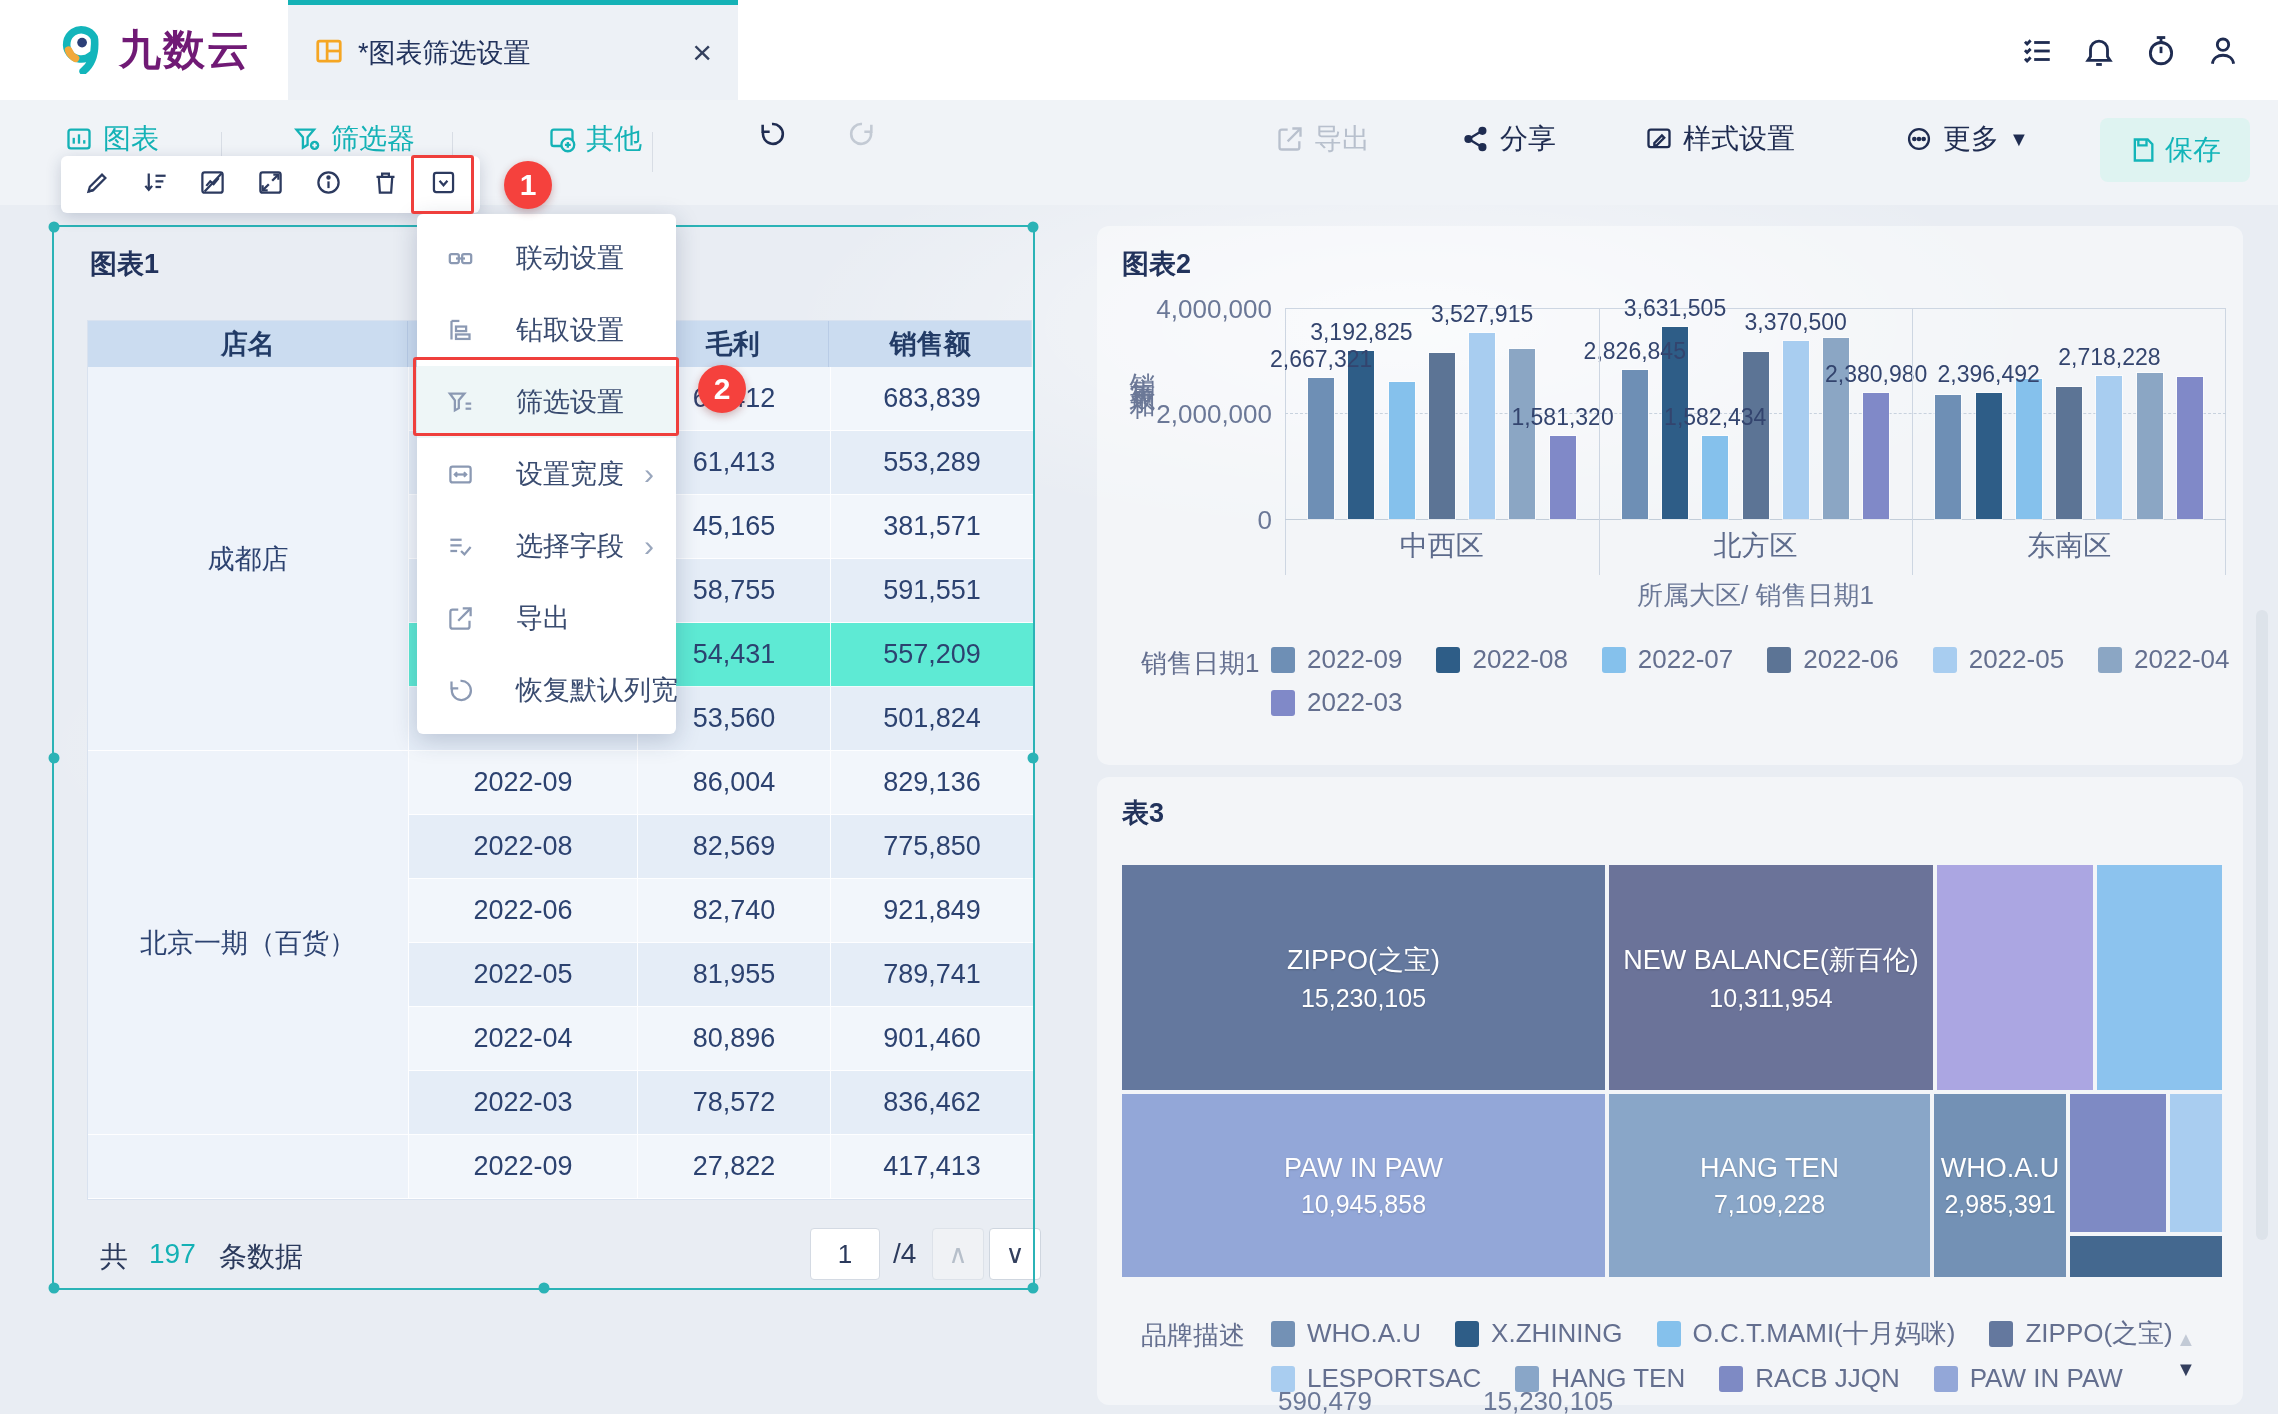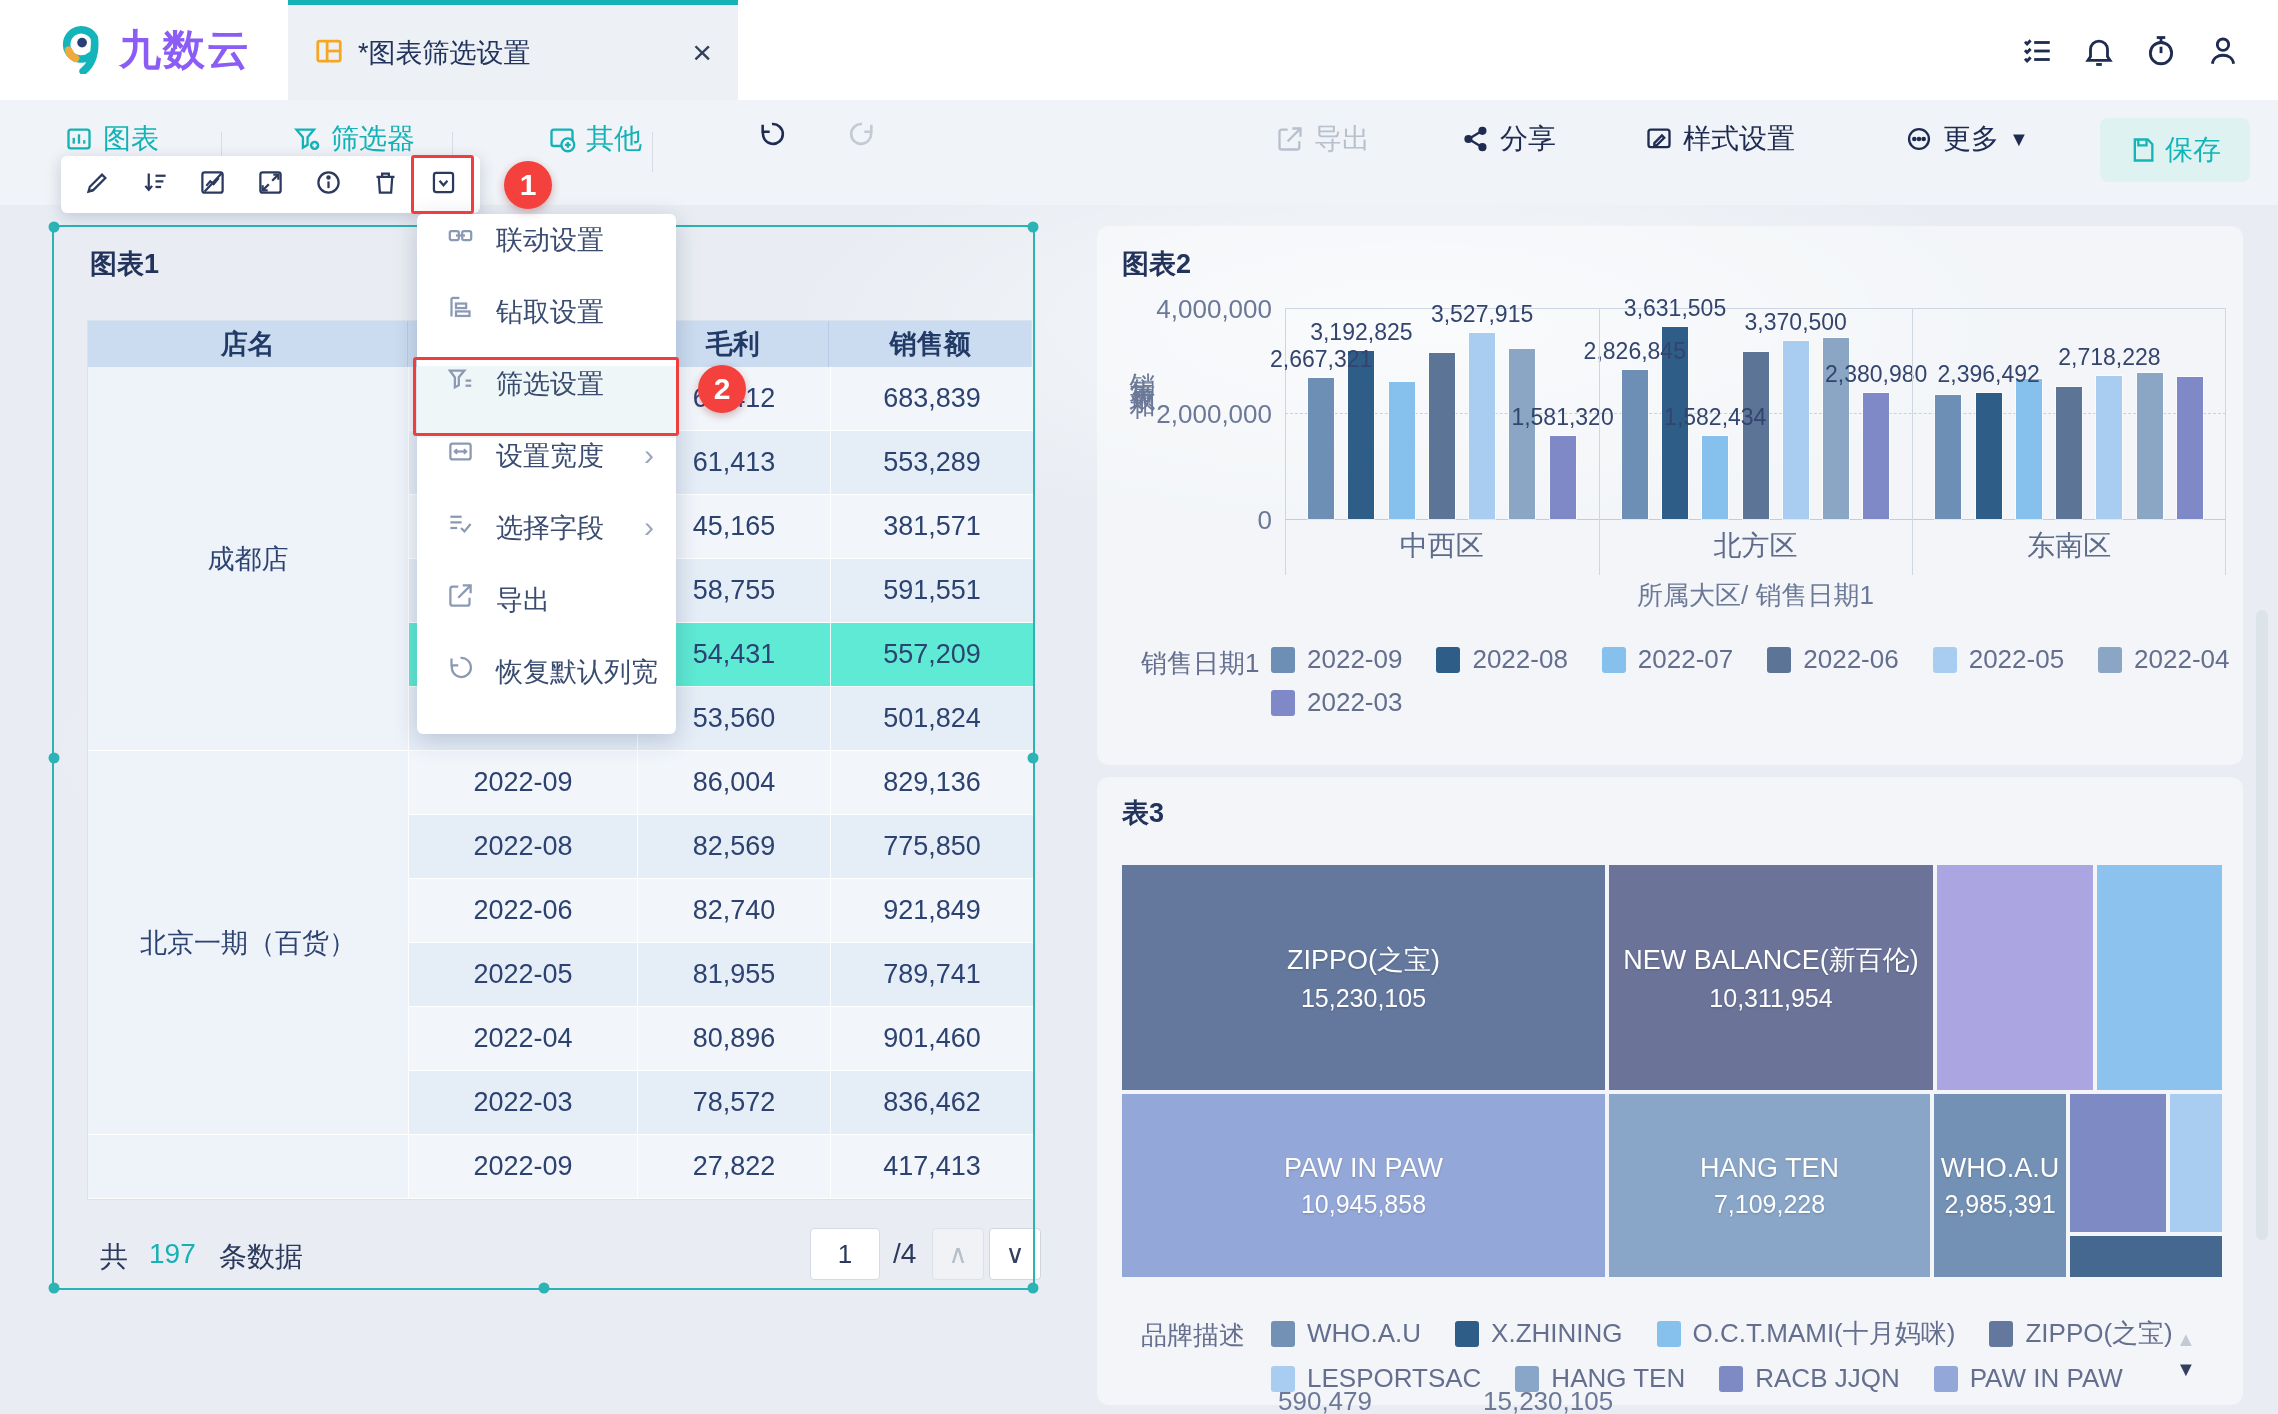--- a/index.html
+++ b/index.html
@@ -2,21 +2,21 @@
 <html><head>
 <meta charset="utf-8">
 <style>
   html,body{margin:0;padding:0;background:#dfe3ea;}
   *{box-sizing:border-box;}
   #app{position:relative;width:2278px;height:1414px;overflow:hidden;
        font-family:"Liberation Sans","DejaVu Sans",sans-serif;color:#22335c;background:#fff;}
   
   #topbar{position:absolute;left:0;top:0;width:2278px;height:100px;background:#ffffff;z-index:5;}
   #logo{position:absolute;left:55px;top:22px;display:flex;align-items:center;gap:12px;}
-  #logo .logo-text{font-size:42px;font-weight:bold;color:#8b5cf6;letter-spacing:2px;}
+  #logo .logo-text{font-size:42px;font-weight:bold;color:#701a75;letter-spacing:2px;}
   #tab{position:absolute;left:288px;top:0;width:450px;height:100px;background:#edf1f6;
        border-top:5px solid #14b2b6;display:flex;align-items:center;padding:0 26px;}
   #tab .tab-title{font-size:27px;color:#22335c;margin-left:14px;flex:1;}
   #tab .tab-close{font-size:34px;color:#33405e;cursor:pointer;}
   .topicon{position:absolute;top:34px;width:34px;height:34px;color:#1f2c51;}
   
   #toolrow{position:absolute;left:0;top:100px;width:2278px;height:105px;background:#f0f3f7;z-index:4;}
   .tool-item{position:absolute;top:120px;display:flex;align-items:center;gap:10px;font-size:28px;z-index:4;}
   .tool-item.teal{color:#14b2b6;}
   .tool-item.navy{color:#1f2c51;}
@@ -58,21 +58,21 @@
           justify-content:center;font-size:26px;}
   
   #mini-toolbar{position:absolute;left:61px;top:156px;width:419px;height:57px;background:#fff;border-radius:6px;
                 box-shadow:0 4px 16px rgba(30,50,90,.2);display:flex;align-items:center;
                 justify-content:space-around;padding:0 8px;z-index:20;}
   .mini-icon{width:44px;height:44px;display:flex;align-items:center;justify-content:center;color:#2c3a5f;cursor:pointer;}
   .mini-icon svg{width:27px;height:27px;}
   
   #ctx-menu{position:absolute;left:417px;top:214px;width:259px;height:520px;background:#fff;border-radius:6px;
             box-shadow:0 6px 24px rgba(30,50,90,.22);z-index:30;padding:8px 0;}
-  .menu-item{height:72px;display:flex;align-items:flex-start;padding:0 22px 0 30px;cursor:pointer;}
+  .menu-item{height:72px;display:flex;align-items:center;padding:0 22px 0 30px;cursor:pointer;gap:20px;}
   .menu-item.hl{background:#eef6f7;}
   .menu-item .mi-icon{width:27px;height:27px;color:#8b99b3;flex:none;}
   .menu-item .mi-icon svg{width:27px;height:27px;}
   .menu-item .mi-label{margin-left:22px;font-size:27px;color:#3a4c70;white-space:nowrap;}
   .menu-item .mi-sub{margin-left:auto;color:#9aa7bd;font-size:30px;}
   
   .red-box{position:absolute;border:3px solid #ef3f3c;border-radius:3px;z-index:40;}
   .badge{position:absolute;width:48px;height:48px;border-radius:50%;background:#f5413d;color:#fff;font-size:30px;
          font-weight:bold;display:flex;align-items:center;justify-content:center;z-index:50;
          box-shadow:0 3px 8px rgba(120,20,20,.3);}

